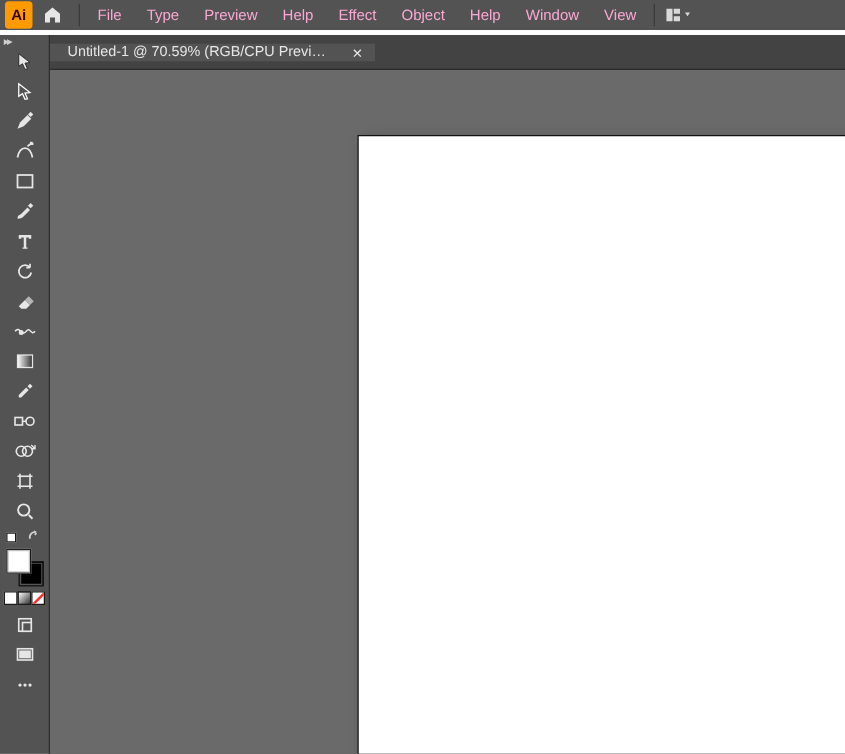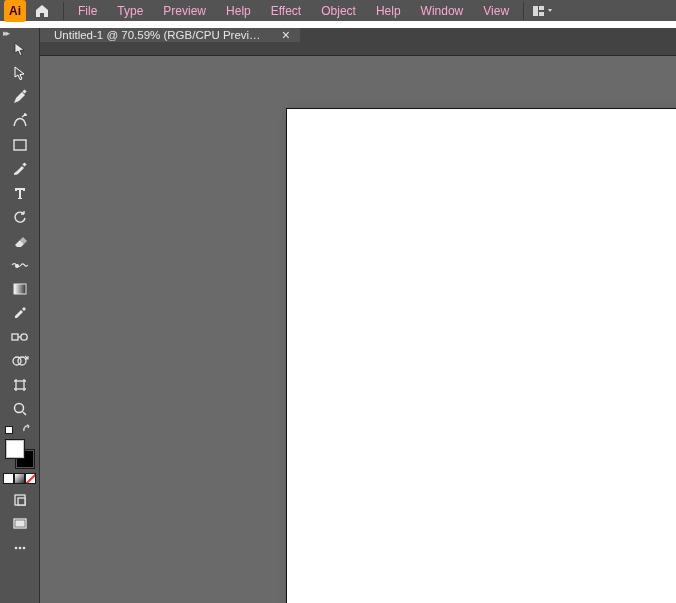--- a/index.html
+++ b/index.html
@@ -1,19 +1,19 @@
 <!DOCTYPE html>
 <html><head>
 <meta charset="utf-8">
 <style>
   * { margin: 0; padding: 0; box-sizing: border-box; font-family: "Segoe UI", Tahoma, sans-serif; user-select: none; }
   body { width: 676px; height: 603px; background: #535353; overflow: hidden; display: flex; flex-direction: column; }
 
   
-  .menubar { height: 28px; background: #535353; display: flex; align-items: center; padding: 0 2px; border-bottom: 7px solid #ffffff; }
+  .menubar { height: 28px; background: #535353; display: flex; align-items: center; padding: 0 2px; border-bottom: 4px solid #ffffff; }
   .ai-logo { width: 22px; height: 22px; margin: 0 5px 0 2px; border-radius: 3px; background: #ff9a00; display: flex; align-items: center; justify-content: center; font-weight: 700; font-size: 12px; color: #330000; }
   .home-icon { width: 22px; height: 22px; display: flex; align-items: center; justify-content: center; margin-right: 6px; cursor: pointer; color: #e6e6e6; }
   .divider { width: 1px; height: 18px; background: #3a3a3a; margin: 0 4px; }
   .menu-item { color: #f9a8d4; font-size: 12px; padding: 0 10px; line-height: 28px; cursor: pointer; }
   .workspace-switcher { width: 24px; height: 18px; margin-left: 4px; display: flex; align-items: center; justify-content: center; cursor: pointer; color: #d9d9d9; }
 
   
   .content { flex: 1; display: flex; min-height: 0; }
 
   
@@ -32,21 +32,21 @@
 
   .indicator-row { width: 34px; display: flex; justify-content: center; align-items: center; gap: 0; margin-top: 4px; cursor: pointer; }
   .ind { width: 11px; height: 11px; border: 1px solid #1a1a1a; }
   .ind1 { background: #fff; }
   .ind2 { background: linear-gradient(135deg, #fff, #333); }
   .ind3 { background: #fff; position: relative; overflow: hidden; }
   .ind3::after { content: ""; position: absolute; left: -50%; top: 45%; width: 200%; height: 2px; background: #ff2d2d; transform: rotate(-45deg); }
 
   
   .doc-area { flex: 1; display: flex; flex-direction: column; background: #535353; }
-  .tabbar { height: 28px; background: #434343; display: flex; align-items: flex-start; border-bottom: 1px solid #2a2a2a; }
+  .tabbar { height: 28px; background: #434343; display: flex; align-items: center; border-bottom: 1px solid #2a2a2a; }
   .tab { background: #535353; display: flex; align-items: center; padding: 0 10px 0 14px; color: #e6e6e6; font-size: 11.5px; gap: 16px; cursor: pointer; max-width: 260px; }
   .tab-label { white-space: nowrap; overflow: hidden; text-overflow: ellipsis; }
   .tab-close { font-size: 14px; line-height: 1; cursor: pointer; color: #e6e6e6; }
   .canvas-viewport { flex: 1; position: relative; background: #6a6a6a; overflow: hidden; }
   .artboard { position: absolute; left: 247px; top: 53px; width: 900px; height: 900px; background: #fff; box-shadow: 0 0 0 1px #111, 3px 3px 10px rgba(0,0,0,0.25); }
 
 </style>
 </head>
 <body>
 

